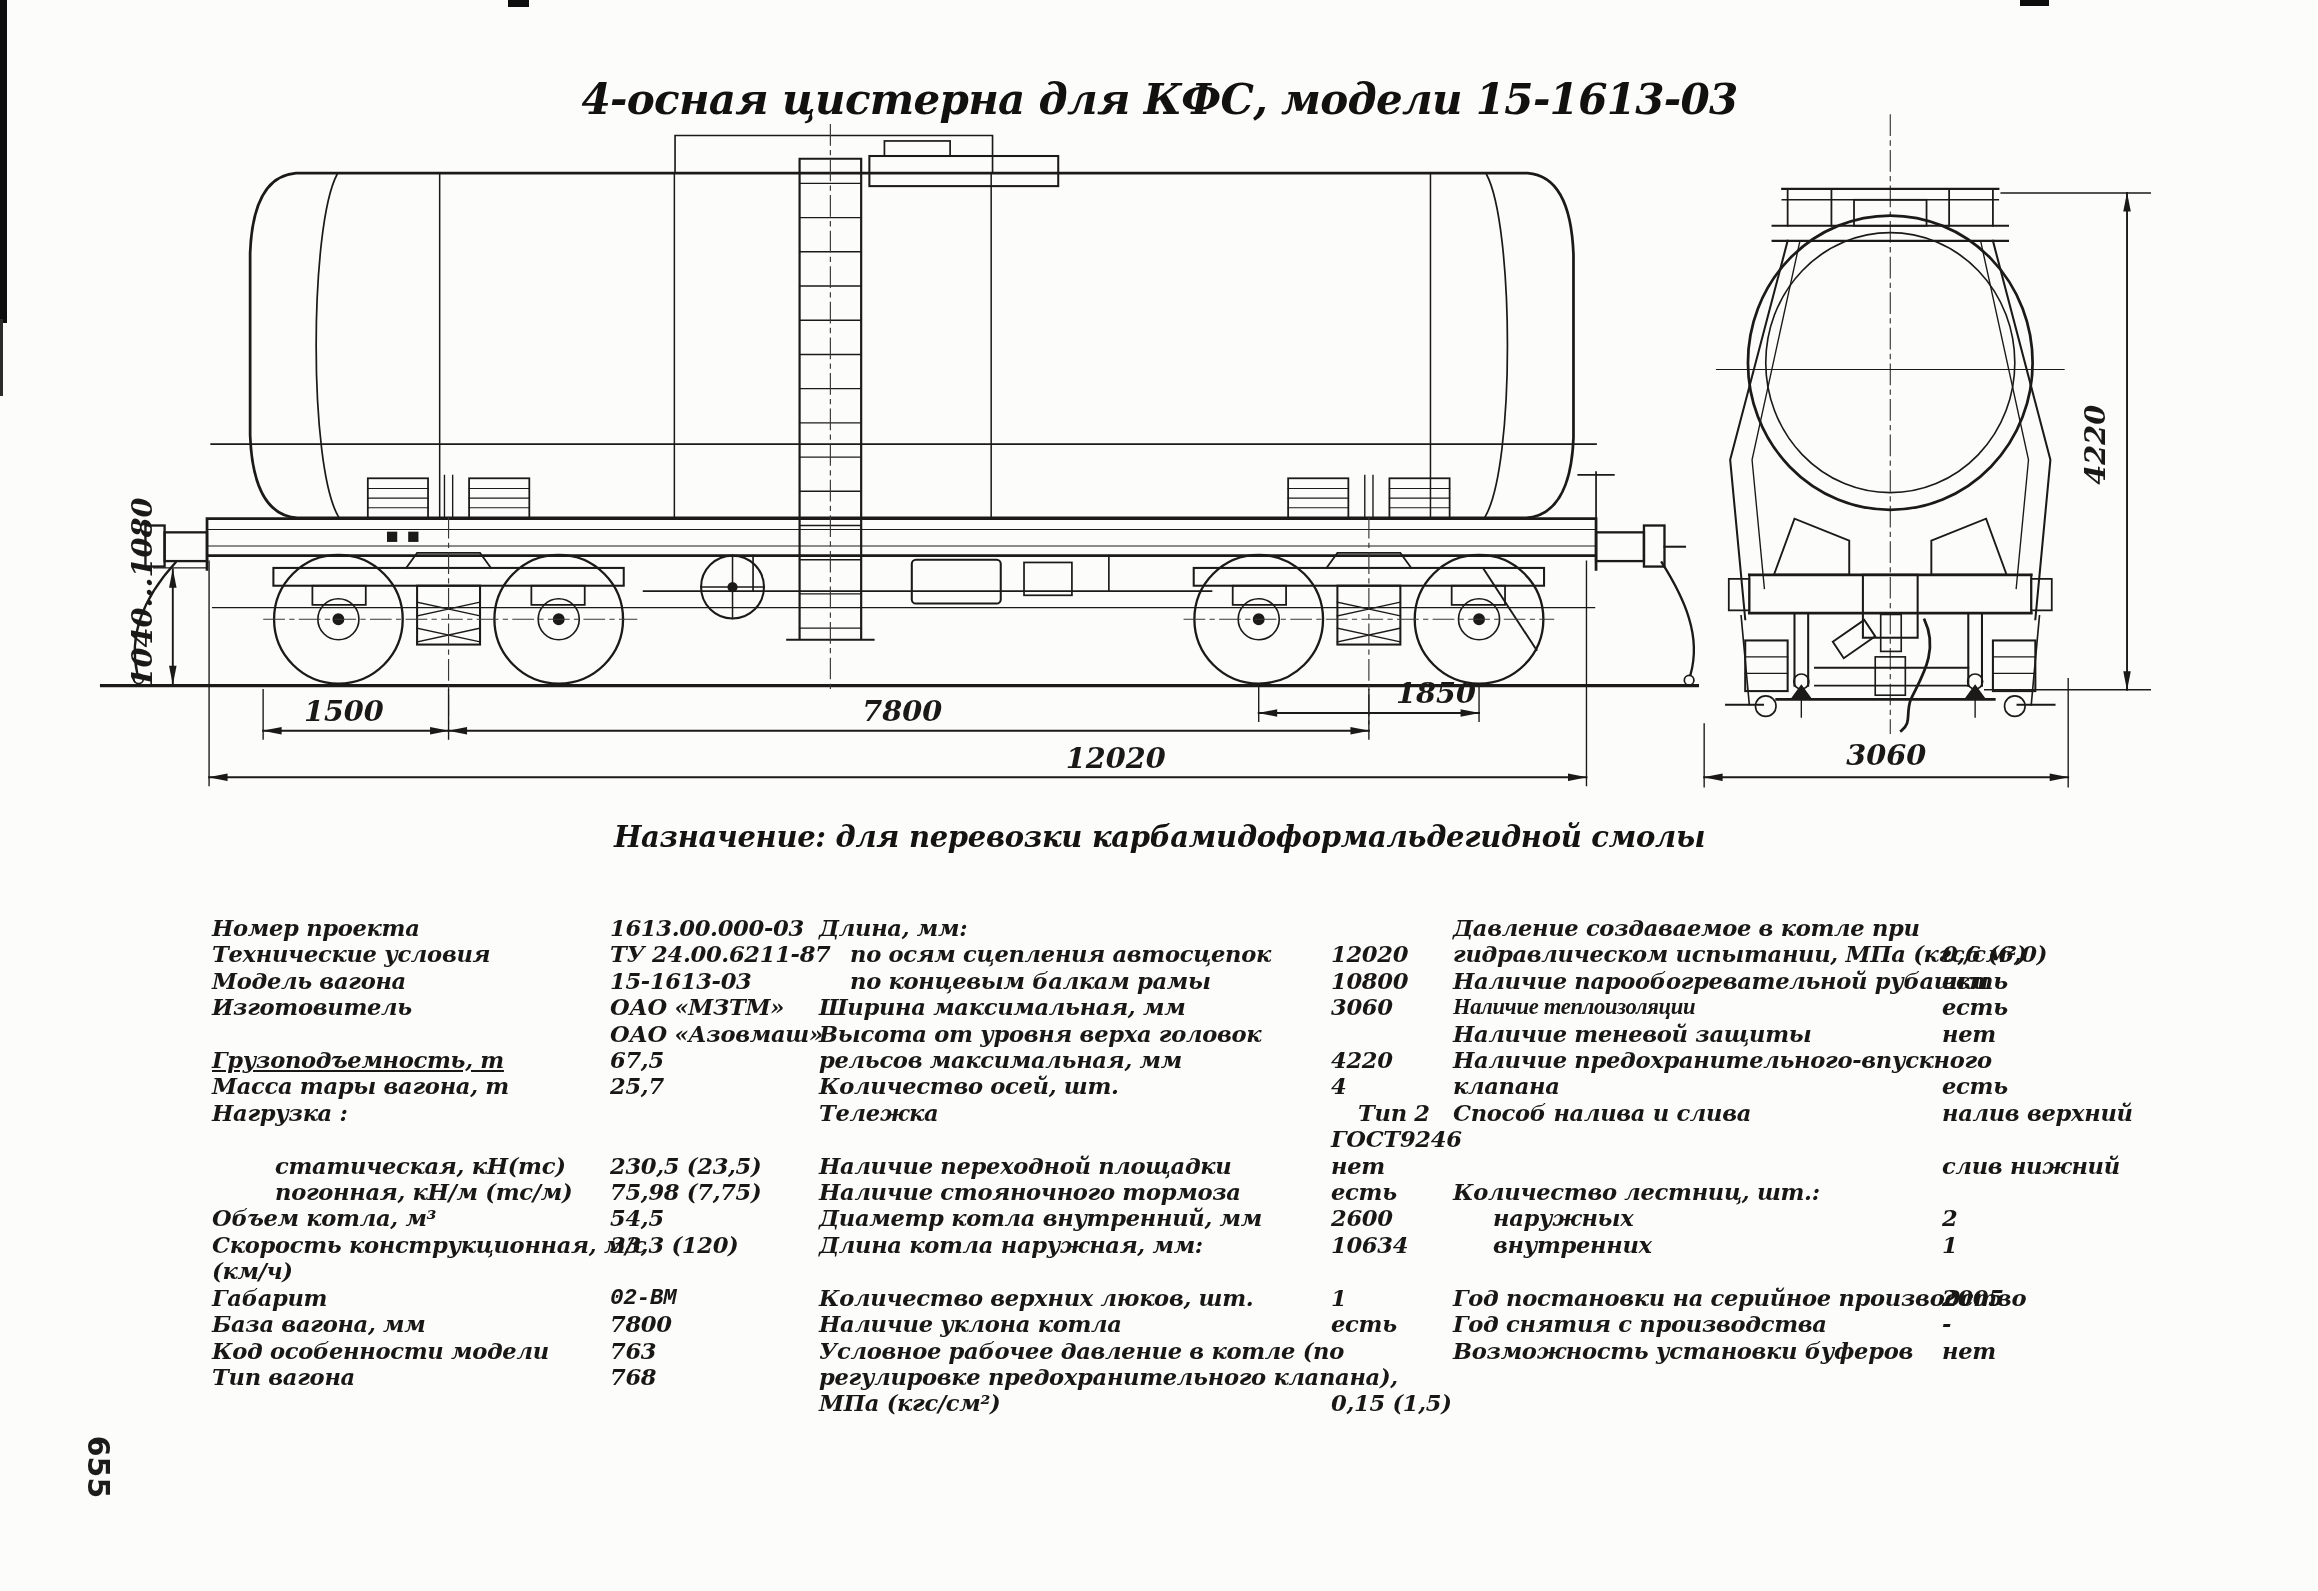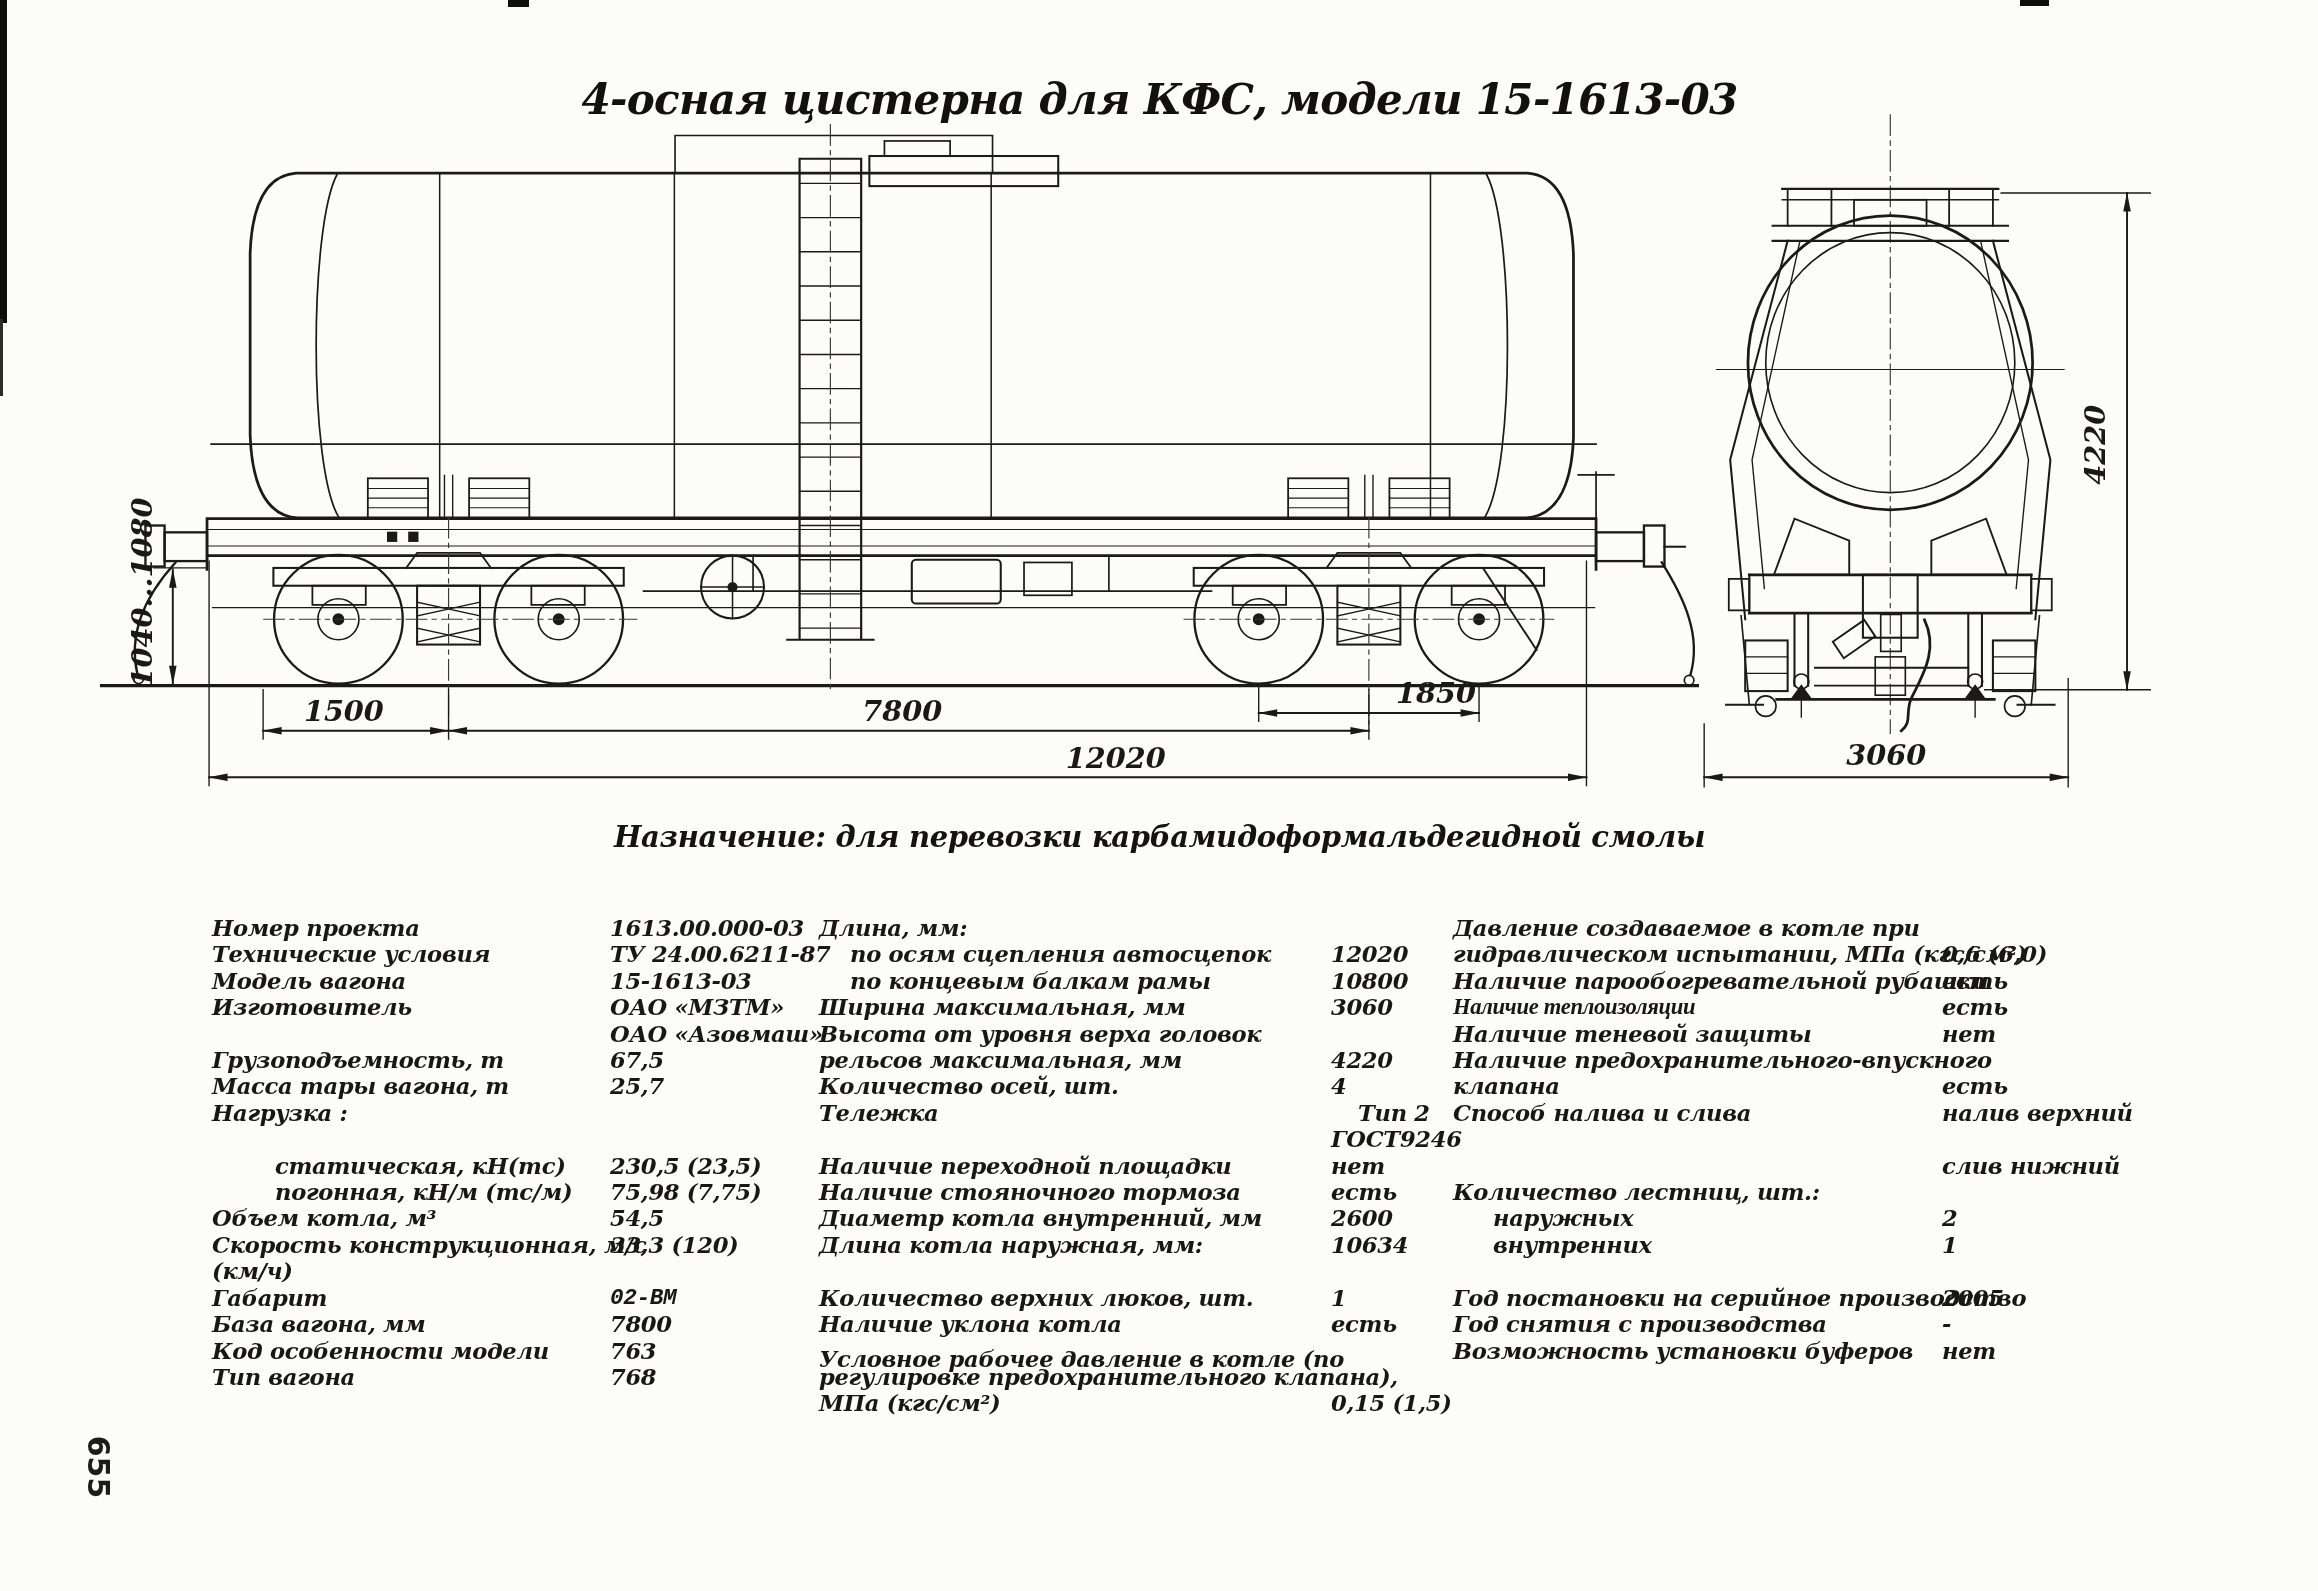--- a/index.html
+++ b/index.html
@@ -226,21 +226,21 @@
   <div id="specs" style="position:absolute;left:0;top:17px;width:2319px;height:1591px;">
       <div class="spec-cell" style="top: 898px; left: 212px;">Номер проекта</div>
       <div class="spec-cell" style="top: 898px; left: 610px;">1613.00.000-03</div>
       <div class="spec-cell" style="top: 924px; left: 212px;">Технические условия</div>
       <div class="spec-cell" style="top: 924px; left: 610px;">ТУ 24.00.6211-87</div>
       <div class="spec-cell" style="top: 951px; left: 212px;">Модель вагона</div>
       <div class="spec-cell" style="top: 951px; left: 610px;">15-1613-03</div>
       <div class="spec-cell" style="top: 977px; left: 212px;">Изготовитель</div>
       <div class="spec-cell" style="top: 977px; left: 610px;">ОАО «МЗТМ»</div>
       <div class="spec-cell" style="top: 1004px; left: 610px;">ОАО «Азовмаш»</div>
-      <div class="spec-cell" style="top: 1030px; left: 212px;">Грузоподъемность, т</div>
+      <div class="spec-cell" style="top: 1030px; left: 212px; text-decoration: underline;">Грузоподъемность, т</div>
       <div class="spec-cell" style="top: 1030px; left: 610px;">67,5</div>
       <div class="spec-cell" style="top: 1056px; left: 212px;">Масса тары вагона, т</div>
       <div class="spec-cell" style="top: 1056px; left: 610px;">25,7</div>
       <div class="spec-cell" style="top: 1083px; left: 212px;">Нагрузка :</div>
       <div class="spec-cell" style="top: 1136px; left: 275px;">статическая, кН(тс)</div>
       <div class="spec-cell" style="top: 1136px; left: 610px;">230,5 (23,5)</div>
       <div class="spec-cell" style="top: 1162px; left: 275px;">погонная, кН/м (тс/м)</div>
       <div class="spec-cell" style="top: 1162px; left: 610px;">75,98 (7,75)</div>
       <div class="spec-cell" style="top: 1188px; left: 212px;">Объем котла, м³</div>
       <div class="spec-cell" style="top: 1188px; left: 610px;">54,5</div>
@@ -275,21 +275,21 @@
       <div class="spec-cell" style="top: 1162px; left: 819px;">Наличие стояночного тормоза</div>
       <div class="spec-cell" style="top: 1162px; left: 1331px;">есть</div>
       <div class="spec-cell" style="top: 1188px; left: 819px;">Диаметр котла внутренний, мм</div>
       <div class="spec-cell" style="top: 1188px; left: 1331px;">2600</div>
       <div class="spec-cell" style="top: 1215px; left: 819px;">Длина котла наружная, мм:</div>
       <div class="spec-cell" style="top: 1215px; left: 1331px;">10634</div>
       <div class="spec-cell" style="top: 1268px; left: 819px;">Количество верхних люков, шт.</div>
       <div class="spec-cell" style="top: 1268px; left: 1331px;">1</div>
       <div class="spec-cell" style="top: 1294px; left: 819px;">Наличие уклона котла</div>
       <div class="spec-cell" style="top: 1294px; left: 1331px;">есть</div>
-      <div class="spec-cell" style="top: 1321px; left: 819px; margin-top: 8px;">Условное рабочее давление в котле  (по</div>
+      <div class="spec-cell" style="top: 1321px; left: 819px;">Условное рабочее давление в котле  (по</div>
       <div class="spec-cell" style="top: 1347px; left: 819px;">регулировке предохранительного клапана),</div>
       <div class="spec-cell" style="top: 1373px; left: 819px;">МПа (кгс/см²)</div>
       <div class="spec-cell" style="top: 1373px; left: 1331px;">0,15 (1,5)</div>
       <div class="spec-cell" style="top: 898px; left: 1453px;">Давление создаваемое в котле при</div>
       <div class="spec-cell" style="top: 924px; left: 1453px;">гидравлическом испытании, МПа (кгс/см²)</div>
       <div class="spec-cell" style="top: 924px; left: 1942px;">0,6 (6,0)</div>
       <div class="spec-cell" style="top: 951px; left: 1453px;">Наличие парообогревательной рубашки</div>
       <div class="spec-cell" style="top: 951px; left: 1942px;">есть</div>
       <div class="spec-cell" style="top: 977px; left: 1453px; font-family: Liberation Serif, serif;">Наличие теплоизоляции</div>
       <div class="spec-cell" style="top: 977px; left: 1942px;">есть</div>

